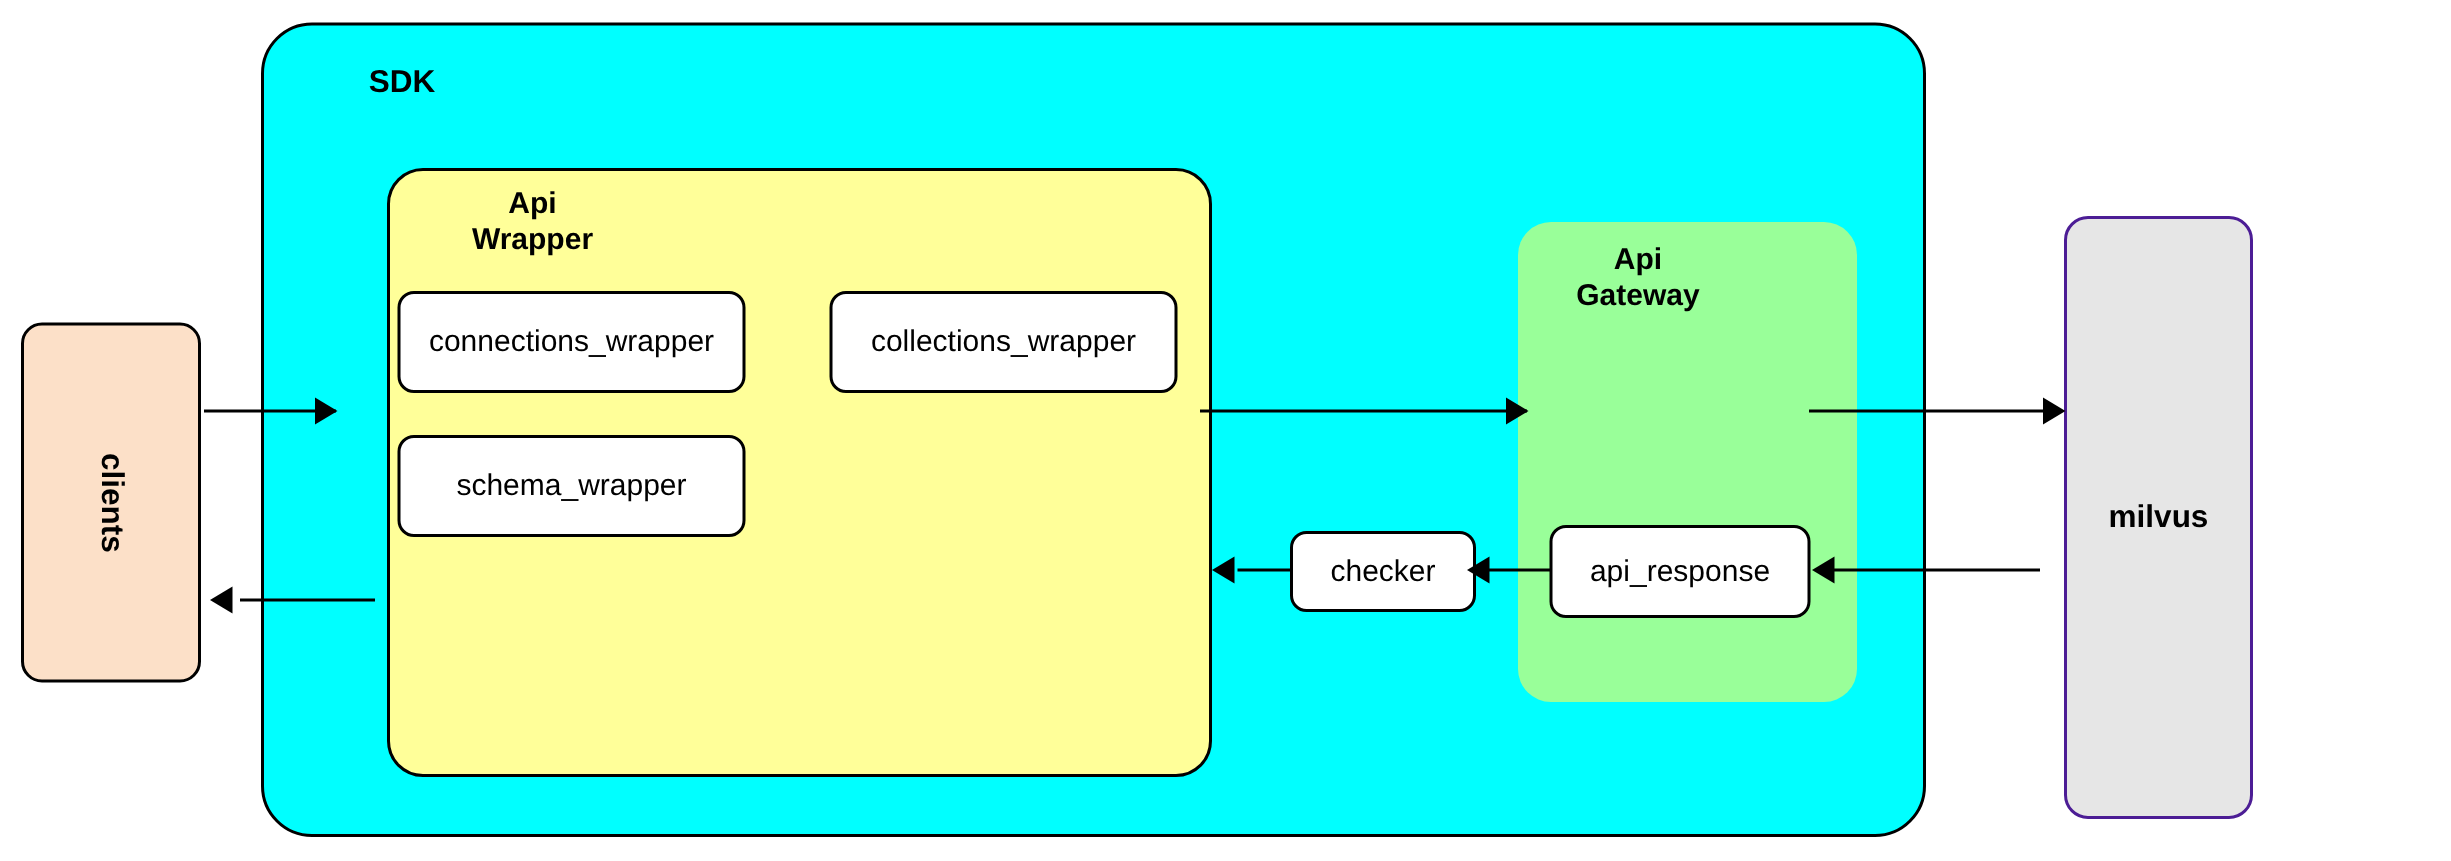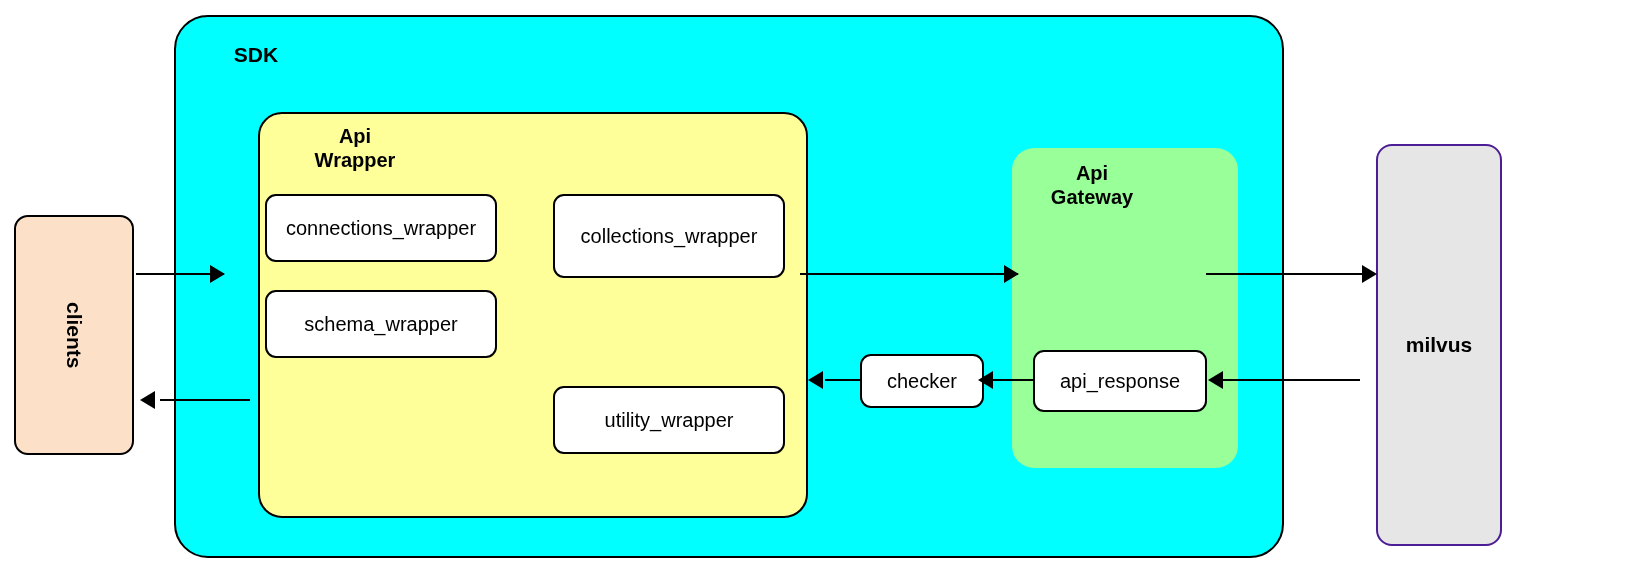--- a/index.html
+++ b/index.html
@@ -35,21 +35,21 @@
     width: 1110px;
     height: 543px;
     background: #00ffff;
     border: 2px solid #000000;
     border-radius: 34px;
     align-items: flex-start;
     justify-content: flex-start;
   }
   #sdk-container > .group-label {
     position: absolute;
-    left: 0;
+    left: 12px;
     top: 26px;
     width: 160px;
     text-align: center;
     font-weight: bold;
     font-size: 21px;
     line-height: 1.15;
   }
 
   
   #api-wrapper-group {
@@ -101,21 +101,21 @@
   .leaf-box {
     background: #ffffff;
     border: 2px solid #000000;
     border-radius: 11px;
     font-size: 20px;
     line-height: 1.1;
   }
   #box-connections-wrapper { left: 265px; top: 194px;  width: 232px; height: 68px; }
   #box-schema-wrapper      { left: 265px; top: 290px;  width: 232px; height: 68px; }
   #box-index-wrapper       { left: 265px; top: 386px;  width: 232px; height: 68px; }
-  #box-collections-wrapper { left: 553px; top: 194px;  width: 232px; height: 84px; }
+  #box-collections-wrapper { left: 553px; top: 194px;  width: 232px; height: 68px; }
   #box-partition-wrapper   { left: 553px; top: 290px;  width: 232px; height: 68px; }
   #box-utility-wrapper     { left: 553px; top: 386px;  width: 232px; height: 68px; }
 
   #box-api-request  { left: 1033px; top: 253px; width: 174px; height: 62px; }
   #box-api-response { left: 1033px; top: 350px; width: 174px; height: 62px; }
 
   #box-checker { left: 860px; top: 354px; width: 124px; height: 54px; }
 
   
   #box-clients {
@@ -184,23 +184,20 @@
 
   <div class="node leaf-box" id="box-connections-wrapper">
     <span>connections_wrapper</span>
   </div>
   <div class="node leaf-box" id="box-schema-wrapper">
     <span>schema_wrapper</span>
   </div>
   <div class="node leaf-box" id="box-collections-wrapper">
     <span>collections_wrapper</span>
   </div>
-  <div class="node leaf-box" id="box-utility-wrapper">
-    <span>utility_wrapper</span>
-  </div>
 
   <div class="node" id="api-gateway-group">
     <div class="group-label">
       <div>Api</div>
       <div>Gateway</div>
     </div>
   </div>
 
   <div class="node leaf-box" id="box-api-response">
     <span>api_response</span>

